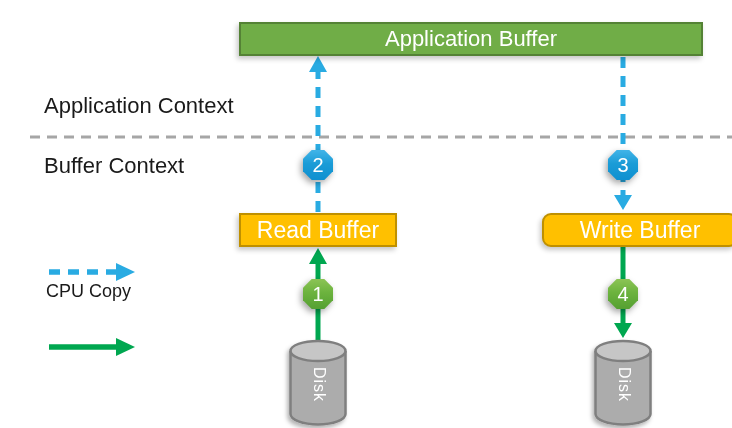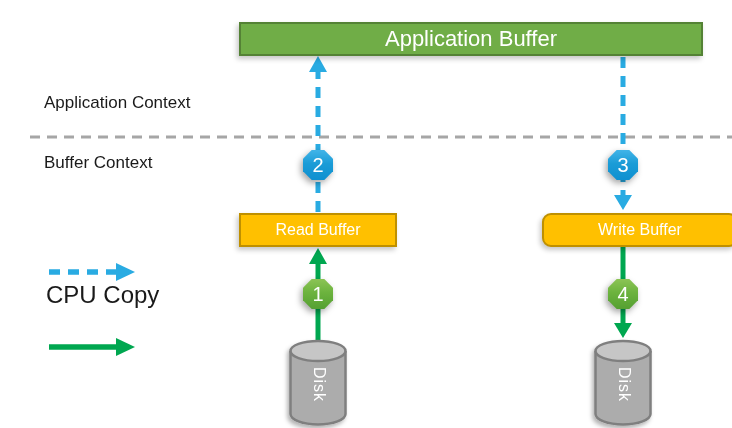--- a/index.html
+++ b/index.html
@@ -33,28 +33,28 @@
   }
   .app-buffer {
     left: 230px; top: 22px; width: 464px; height: 34px;
     background: #70AD47;
     border: 2px solid #548235;
     font-size: 22px;
   }
   .amber-buffer {
     background: #FFC000;
     border: 2px solid #BF9000;
-    font-size: 16px;
+    font-size: 23px;
   }
   .read-buffer  { left: 230px; top: 213px; width: 158px; height: 34px; }
   .write-buffer { left: 533px; top: 213px; width: 196px; height: 34px; border-radius: 9px; }
   .context-label {
     position: absolute;
     color: #1a1a1a;
-    font-size: 17px;
+    font-size: 22px;
     white-space: nowrap;
   }
   .app-context    { left: 35px; top: 93px; }
   .kernel-context { left: 35px; top: 153px; }
   .badge {
     position: absolute;
     width: 30px; height: 30px;
     clip-path: polygon(29% 0, 71% 0, 100% 29%, 100% 71%, 71% 100%, 29% 100%, 0 71%, 0 29%);
     display: flex;
     align-items: center;
@@ -83,21 +83,21 @@
     color: #ffffff;
     font-size: 16px;
     writing-mode: vertical-rl;
     letter-spacing: 1px;
   }
   .disk-label-left  { left: 282px; top: 346px; }
   .disk-label-right { left: 587px; top: 346px; }
   .legend-label {
     position: absolute;
     color: #1a1a1a;
-    font-size: 24px;
+    font-size: 18px;
     white-space: nowrap;
   }
   .legend-cpu { left: 37px; top: 281px; }
   .legend-dma { left: 37px; top: 359px; }
 </style>
 </head>
 <body>
 
 <div class="canvas">
 

